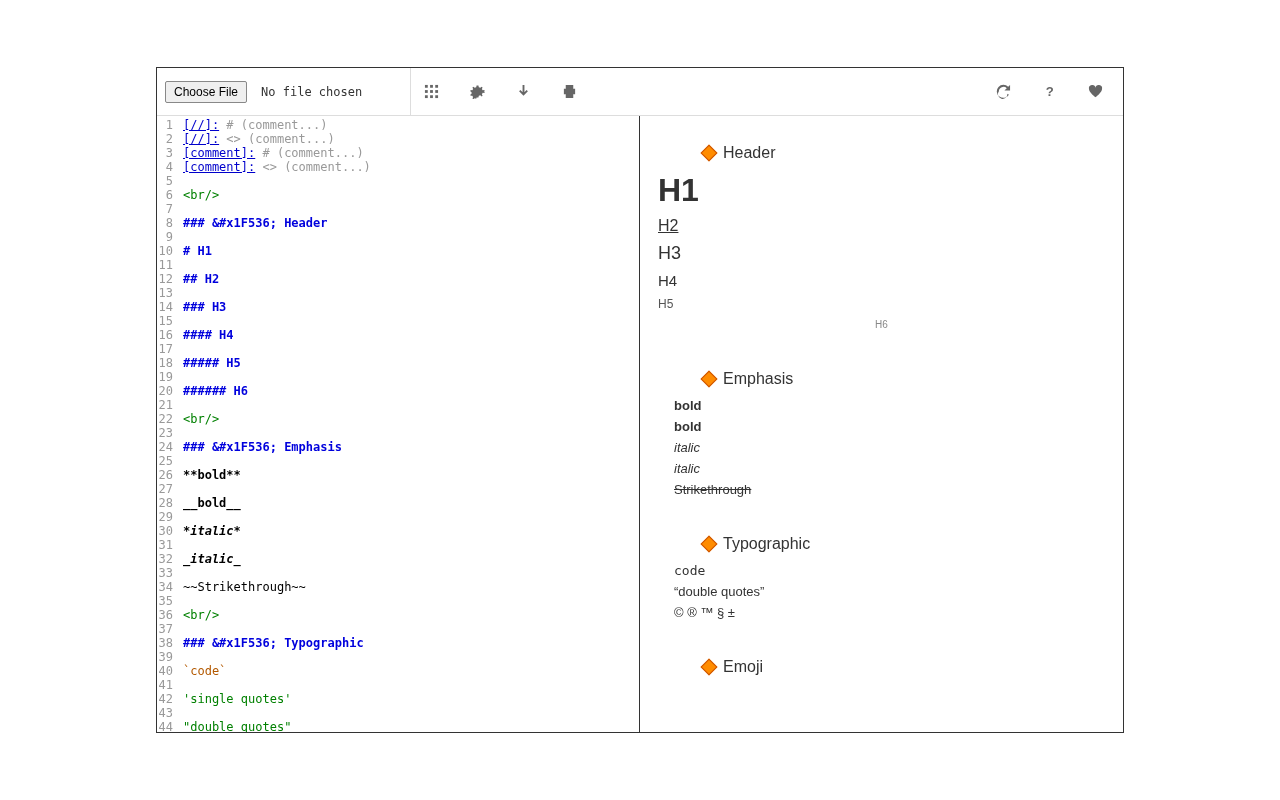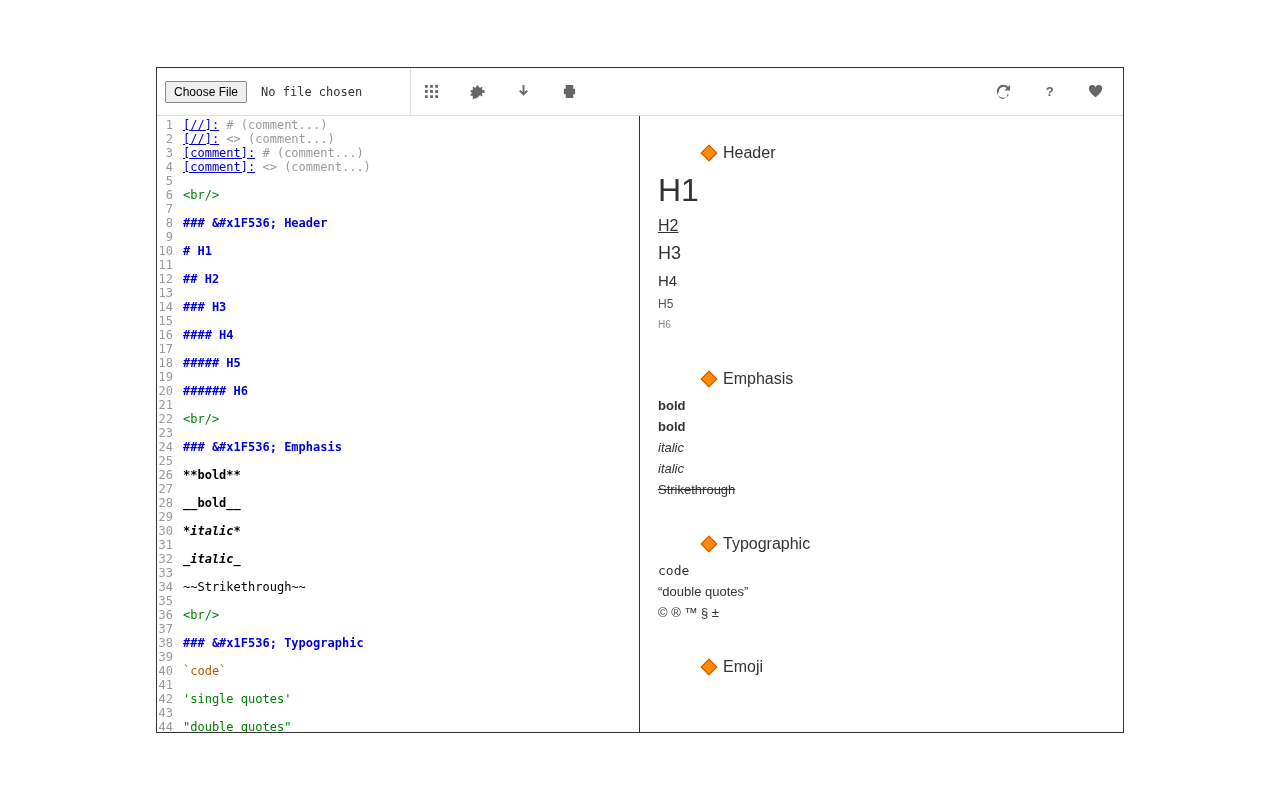--- a/index.html
+++ b/index.html
@@ -120,27 +120,27 @@
   .tok-comment { color: #999; }
   .tok-tag { color: #008000; }
   .tok-header { color: #0000dd; font-weight: 600; }
   .tok-bold { color: #000; font-weight: 600; margin-top: 28px; }
   .tok-em { color: #000; font-style: italic; font-weight: bold; }
   .tok-code { color: #b35900; }
   .tok-quote { color: #008000; }
 
   
   .pv-h3 { font-size: 16px; font-weight: 400; margin: 14px 0 10px 0; display: flex; align-items: center; gap: 6px; color: #333; padding-left: 45px; }
-  .pv-h1 { font-size: 32px; font-weight: 400; margin: 8px 0; }
+  .pv-h1 { font-size: 32px; font-weight: 700; margin: 8px 0; }
   .pv-h2 { font-size: 16px; font-weight: 400; margin: 0 0; text-decoration: underline; }
   .pv-h3b { font-size: 18px; font-weight: 400; margin: 8px 0; }
   .pv-h4 { font-size: 15px; font-weight: 400; margin: 8px 0; }
   .pv-h5 { font-size: 12px; font-weight: 400; margin: 8px 0; color: #555;}
-  .pv-h6 { font-size: 10px; font-weight: 400; margin: 8px 0; color: #888;}
-  .pv-p { font-size: 13px; margin: 6px 0; }
+  .pv-h6 { font-size: 10px; font-weight: 400; margin: 8px 0; color: #888; text-align: center;}
+  .pv-p { font-size: 13px; margin: 6px 16px; }
   .pv-code { font-family: monospace; font-size: 13px; }
   .diamond {
     width: 12px; height: 12px;
     background: #ff8c00;
     border: 1px solid #cc5200;
     transform: rotate(45deg);
     display: inline-block;
     margin-right: 2px;
   }
 

